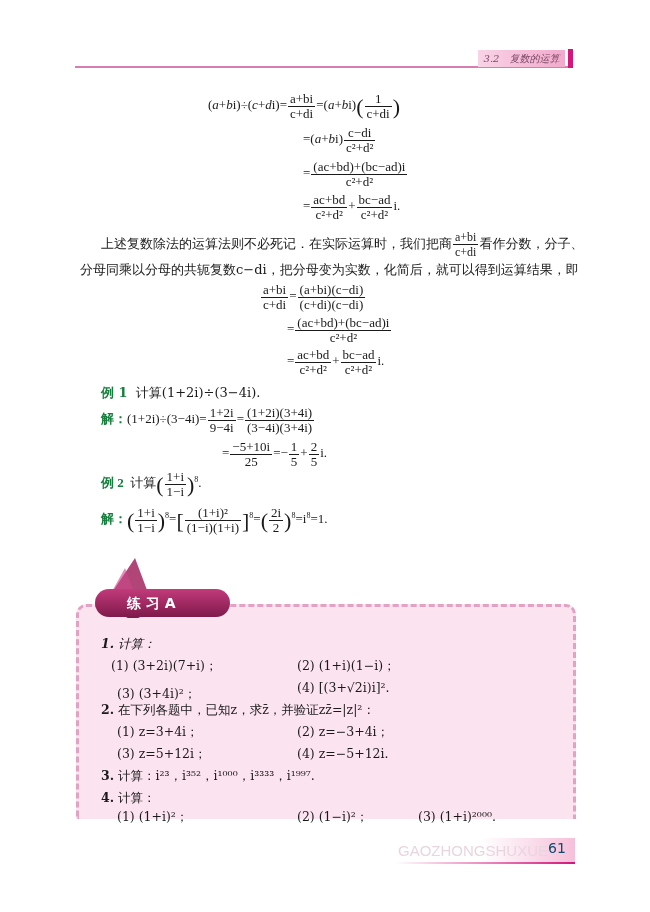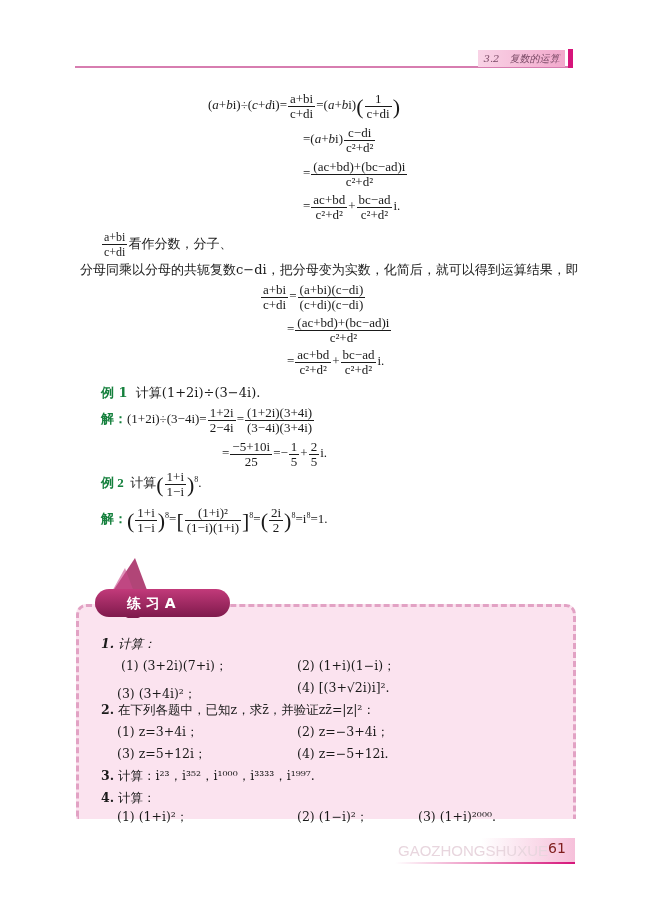--- a/index.html
+++ b/index.html
@@ -33,21 +33,21 @@
 
   .q { font-size: 12.5px; line-height: 22px; white-space: nowrap; }
   .q b { font-weight: bold; }
 
   .footer-bar { left: 388px; top: 838px; width: 187px; height: 25px;
                 background: linear-gradient(90deg, #ffffff 0%, #ffffff 50%, #f6c0da 100%); }
   .footer-rule { left: 395px; top: 862px; width: 180px; height: 2px;
                  background: linear-gradient(90deg, #ffffff, #d6147a); }
   .footer-brand { left: 398px; top: 842px; font-family: Liberation Sans, sans-serif; font-size: 15px;
                   color: #e8d6de; letter-spacing: 0px; }
-  .page-num { left: 548px; top: 840px; font-family: "DejaVu Sans", sans-serif; font-size: 14px; color: #7f1d1d; }
+  .page-num { left: 548px; top: 840px; font-family: "DejaVu Sans", sans-serif; font-size: 14px; color: #0c4a6e; }
 </style>
 </head>
 <body>
 
 <div class="abs header-rule"></div>
 <div class="abs header-tag">3.2　复数的运算</div>
 <div class="abs header-bar"></div>
 
 <div class="abs m" style="left:208px; top:92px;">
   (<i>a</i>+<i>b</i>i)÷(<i>c</i>+<i>d</i>i)=<span class="frac"><span class="num">a+bi</span><span class="den">c+di</span></span>=(<i>a</i>+<i>b</i>i)<span class="paren">(</span><span class="frac"><span class="num">1</span><span class="den">c+di</span></span><span class="paren">)</span>
@@ -56,39 +56,39 @@
   =(<i>a</i>+<i>b</i>i)<span class="frac"><span class="num">c−di</span><span class="den">c²+d²</span></span>
 </div>
 <div class="abs m" style="left:303px; top:160px;">
   =<span class="frac"><span class="num">(ac+bd)+(bc−ad)i</span><span class="den">c²+d²</span></span>
 </div>
 <div class="abs m" style="left:303px; top:193px;">
   =<span class="frac"><span class="num">ac+bd</span><span class="den">c²+d²</span></span>+<span class="frac"><span class="num">bc−ad</span><span class="den">c²+d²</span></span>i.
 </div>
 
 <div class="abs para" style="left:101px; top:230px;">
-  <span class="frac m" style="font-size:12px;"><span class="num">a+bi</span><span class="den">c+di</span></span><span>看作分数，分子、</span>
+  <span>上述复数除法的运算法则不必死记．在实际运算时，我们把商</span><span class="frac m" style="font-size:12px;"><span class="num">a+bi</span><span class="den">c+di</span></span><span>看作分数，分子、</span>
 </div>
 <div class="abs para" style="left:80px; top:257px;">分母同乘以分母的共轭复数c−di，把分母变为实数，化简后，就可以得到运算结果，即</div>
 
 <div class="abs m" style="left:260px; top:283px;">
   <span class="frac"><span class="num">a+bi</span><span class="den">c+di</span></span>=<span class="frac"><span class="num">(a+bi)(c−di)</span><span class="den">(c+di)(c−di)</span></span>
 </div>
 <div class="abs m" style="left:287px; top:316px;">
   =<span class="frac"><span class="num">(ac+bd)+(bc−ad)i</span><span class="den">c²+d²</span></span>
 </div>
 <div class="abs m" style="left:287px; top:348px;">
   =<span class="frac"><span class="num">ac+bd</span><span class="den">c²+d²</span></span>+<span class="frac"><span class="num">bc−ad</span><span class="den">c²+d²</span></span>i.
 </div>
 
 <div class="abs para" style="left:101px; top:380px;">
   <span class="ex-label">例 1</span>&nbsp;&nbsp;<span>计算(1+2i)÷(3−4i).</span>
 </div>
 <div class="abs m" style="left:101px; top:406px;">
-  <span class="ex-label">解：</span>(1+2i)÷(3−4i)=<span class="frac"><span class="num">1+2i</span><span class="den">2−4i</span></span>=<span class="frac"><span class="num">(1+2i)(3+4i)</span><span class="den">(3−4i)(3+4i)</span></span>
+  <span class="ex-label">解：</span>(1+2i)÷(3−4i)=<span class="frac"><span class="num">1+2i</span><span class="den">9−4i</span></span>=<span class="frac"><span class="num">(1+2i)(3+4i)</span><span class="den">(3−4i)(3+4i)</span></span>
 </div>
 <div class="abs m" style="left:222px; top:440px;">
   =<span class="frac"><span class="num">−5+10i</span><span class="den">25</span></span>=−<span class="frac"><span class="num">1</span><span class="den">5</span></span>+<span class="frac"><span class="num">2</span><span class="den">5</span></span>i.
 </div>
 
 <div class="abs m" style="left:101px; top:470px;">
   <span class="ex-label">例 2</span>&nbsp;&nbsp;计算<span class="paren">(</span><span class="frac"><span class="num">1+i</span><span class="den">1−i</span></span><span class="paren">)</span><sup>8</sup>.
 </div>
 <div class="abs m" style="left:101px; top:506px;">
   <span class="ex-label">解：</span><span class="paren">(</span><span class="frac"><span class="num">1+i</span><span class="den">1−i</span></span><span class="paren">)</span><sup>8</sup>=<span class="paren">[</span><span class="frac"><span class="num">(1+i)²</span><span class="den">(1−i)(1+i)</span></span><span class="paren">]</span><sup>8</sup>=<span class="paren">(</span><span class="frac"><span class="num">2i</span><span class="den">2</span></span><span class="paren">)</span><sup>8</sup>=i<sup>8</sup>=1.
@@ -98,21 +98,21 @@
 <svg class="abs deco" width="70" height="60">
   <polygon points="40,0 10,45 55,40" fill="#a3245f" opacity="0.85"></polygon>
   <polygon points="30,10 5,55 45,50" fill="#c9498a" opacity="0.6"></polygon>
   <circle cx="38" cy="48" r="12" fill="none" stroke="#7f1a4c" stroke-width="2"></circle>
 </svg>
 <div class="abs badge">练 习 A</div>
 
 <div class="abs q" style="left:101px; top:633px;font-style:italic;">
   <b>1.</b> <span>计算：</span>
 </div>
-<div class="abs q" style="left:121px; top:655px;">(1) (3+2i)(7+i)；</div>
+<div class="abs q" style="left:111px; top:655px;">(1) (3+2i)(7+i)；</div>
 <div class="abs q" style="left:297px; top:655px;">(2) (1+i)(1−i)；</div>
 <div class="abs q" style="left:117px; top:683px;">(3) (3+4i)²；</div>
 <div class="abs q" style="left:297px; top:677px;">(4) [(3+√2i)i]².</div>
 
 <div class="abs q" style="left:101px; top:699px;">
   <b>2.</b> <span>在下列各题中，已知z，求z̄，并验证zz̄=|z|²：</span>
 </div>
 <div class="abs q" style="left:117px; top:721px;">(1) z=3+4i；</div>
 <div class="abs q" style="left:297px; top:721px;">(2) z=−3+4i；</div>
 <div class="abs q" style="left:117px; top:743px;">(3) z=5+12i；</div>

